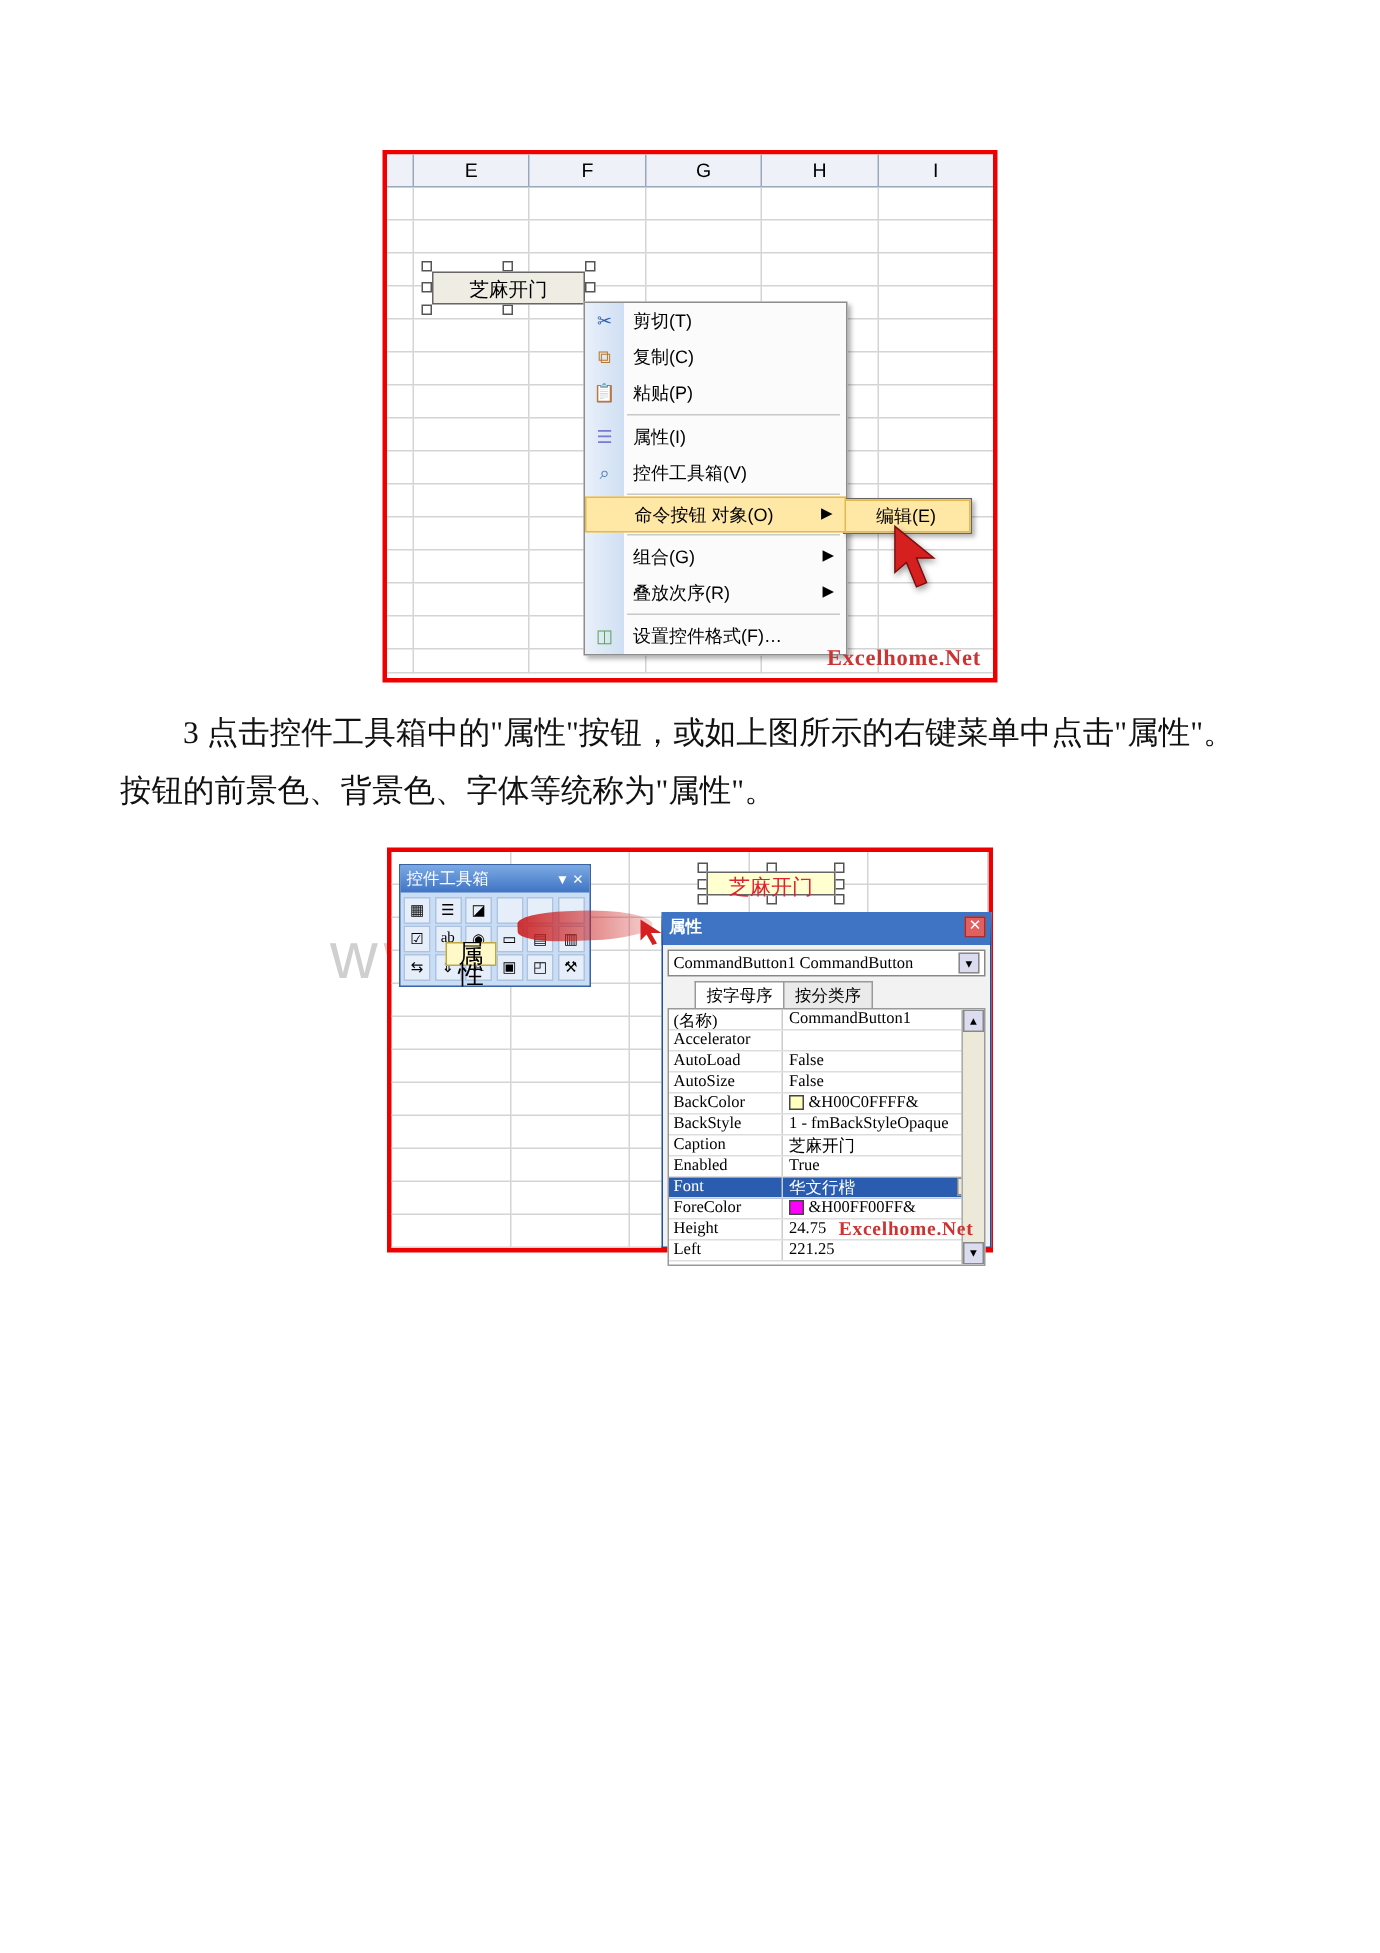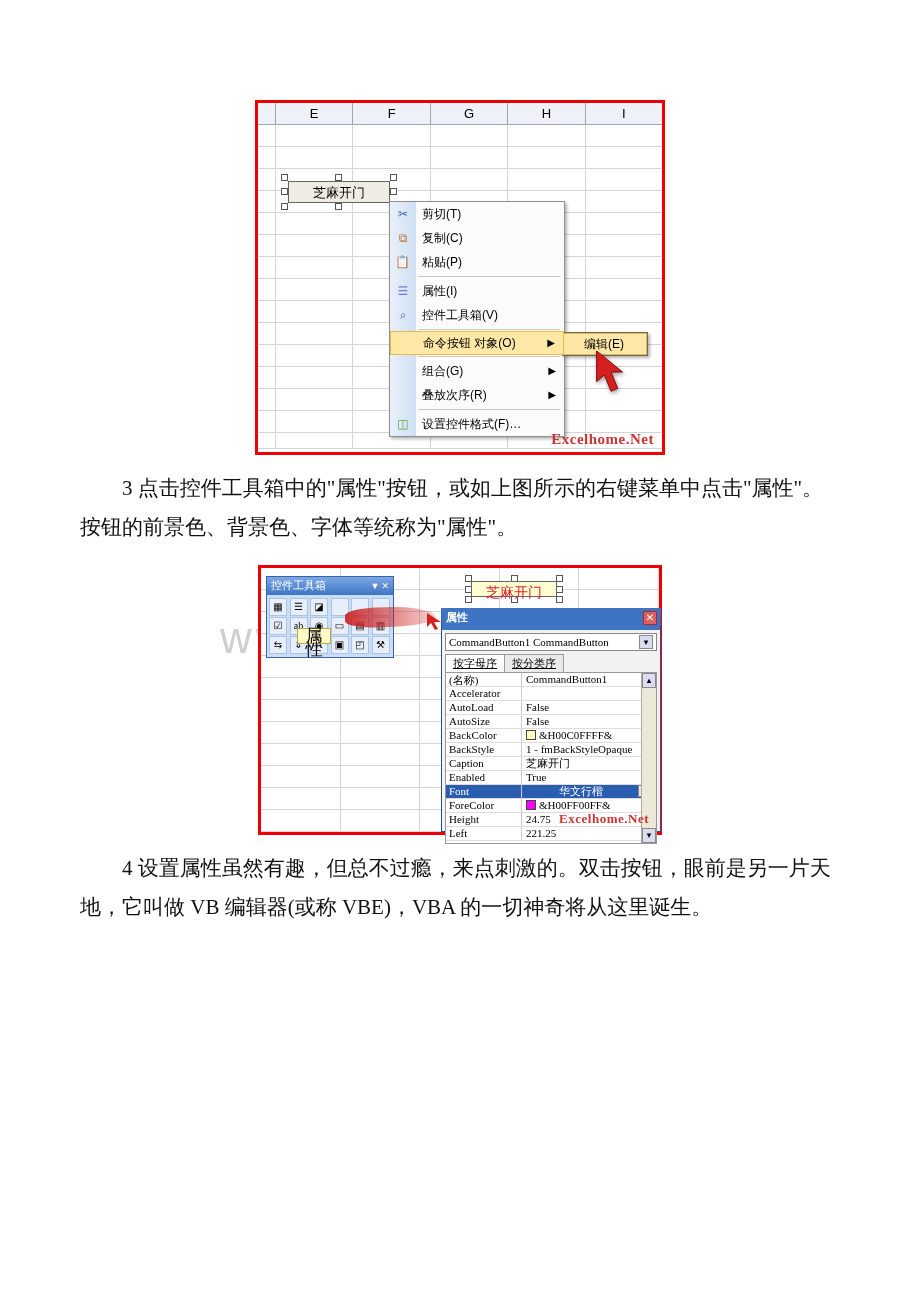--- a/index.html
+++ b/index.html
@@ -64,32 +64,32 @@
 .toolbox .attr-btn { position: absolute; left: 30px; top: 51px; width: 34px; height: 16px; background: #fff8c9; border: 1px solid #bba845; font-size: 17px; text-align: center; line-height: 14px; z-index: 5; }
 
 .designed-btn { position: absolute; left: 207px; top: 10px; width: 92px; height: 22px; }
 .designed-btn .btn-face { color: #d23; font-family: "STXingkai","华文行楷",serif; font-size: 14px; }
 
 .props-panel { position: absolute; left: 180px; top: 40px; width: 220px; bottom: 0; background: #f2f2f2; border: 1px solid #215097; border-top: 22px solid #3f74c4; font-family: Tahoma, "SimSun"; font-size: 11px; }
 .props-panel::before { content: attr(data-title); position: absolute; top: -20px; left: 4px; color: #fff; font-size: 11px; font-weight: bold; }
 .props-close { position: absolute; top: -19px; right: 3px; width: 14px; height: 14px; background: #e06060; color: #fff; border: 1px solid #a03030; font-size: 10px; text-align: center; line-height: 12px; cursor: default; }
 .props-combo { margin: 3px; height: 18px; background: #fff; border: 1px solid #888; padding: 1px 3px; font-size: 11px; display: flex; align-items: center; gap: 12px; }
 .props-combo .dd { margin-left: auto; background: #dcdcf0; border: 1px solid #888; width: 14px; height: 14px; text-align: center; line-height: 12px; font-size: 9px; }
-.props-tabs { display: flex; margin: 0 3px; text-decoration: underline; }
+.props-tabs { display: flex; margin: 0 21px; }
 .props-tabs .tab { border: 1px solid #999; border-bottom: none; background: #fff; padding: 1px 7px; font-size: 11px; margin-right: -1px; cursor: default; }
 .props-tabs .tab.inactive { background: #eaeaea; }
 .props-table { border: 1px solid #999; margin: 0 3px 3px 3px; height: 172px; overflow: hidden; background: #fff; position: relative; }
 .props-table .scrollbar { position: absolute; right: 0; top: 0; bottom: 0; width: 15px; background: #ece9d8; border-left: 1px solid #aaa; }
 .props-table .scrollbar .sb-up, .props-table .scrollbar .sb-down { position: absolute; left: 0; right: 0; height: 15px; background: #dcdcf0; border: 1px solid #888; text-align: center; font-size: 9px; line-height: 12px; }
 .props-table .scrollbar .sb-up { top: 0; }
 .props-table .scrollbar .sb-down { bottom: 0; }
 .props-row { display: flex; height: 14px; border-bottom: 1px solid #ddd; }
 .props-row .pname { width: 76px; padding-left: 3px; border-right: 1px solid #ccc; white-space: nowrap; overflow: hidden; }
 .props-row .pval { flex: 1; padding-left: 4px; white-space: nowrap; overflow: hidden; display: flex; align-items: center; gap: 3px; }
-.props-row.selected { background: #2a5db0; color: #fff; gap: 33px; }
+.props-row.selected { background: #2a5db0; color: #fff; }
 .props-row.selected .pname { color: #fff; }
 .color-swatch { width: 10px; height: 10px; border: 1px solid #444; display: inline-block; }
 .ellipsis-btn { margin-left: auto; margin-right: 2px; width: 16px; height: 12px; background: #ece9d8; border: 1px solid #888; font-size: 9px; text-align: center; line-height: 9px; }
 
 
 .body-text { font-size: 21px; line-height: 1.85; color: #111; margin: 14px 0 18px 0; text-indent: 2em; }
 
 
 .shot2 .watermark { right: 10px; bottom: 5px; font-size: 13px; }
 
@@ -543,15 +543,14 @@
         <div class="sb-up">▴</div>
         <div class="sb-down">▾</div>
       </div>
     </div>
   </div>
 
   <div class="watermark">Excelhome.Net</div>
 </div>
 </div>
 
-<p class="body-text">4 设置属性虽然有趣，但总不过瘾，来点刺激的。双击按钮，眼前是另一片天地，它叫做 VB 编辑器(或称 VBE)，VBA 的一切神奇将从这里诞生。</p>
 
 </div>
 
 </body></html>

